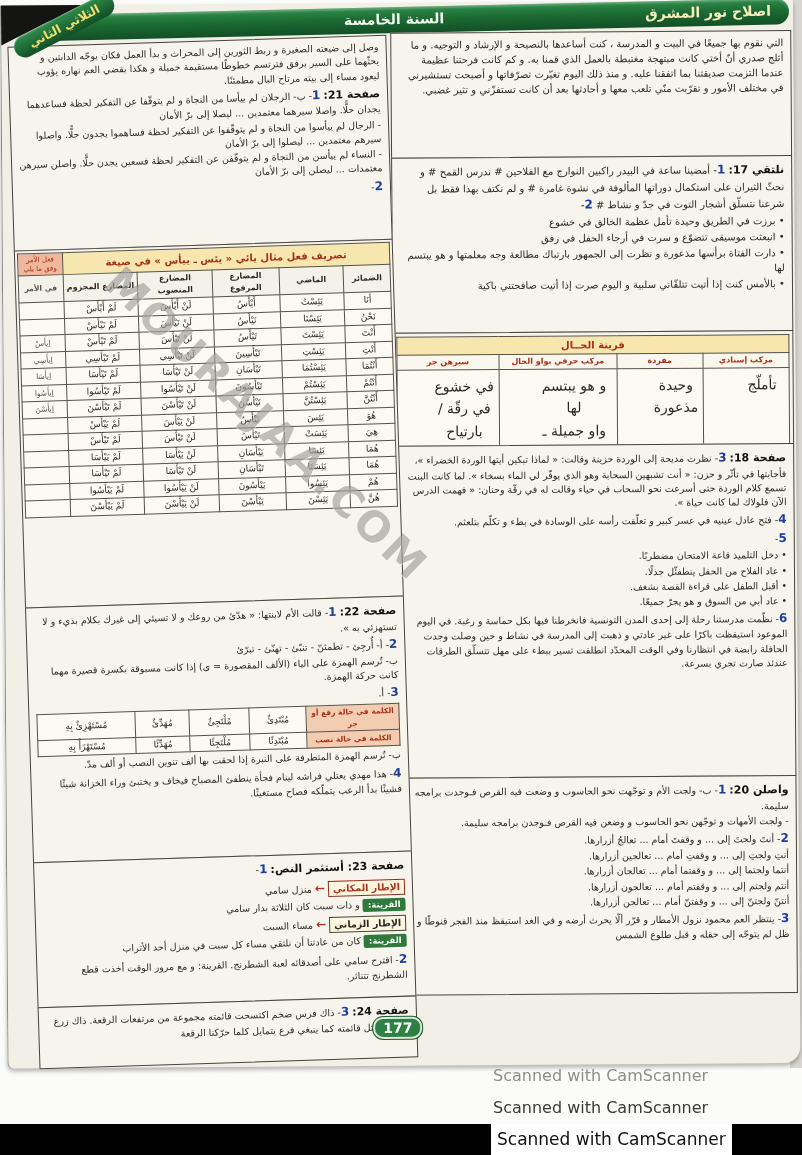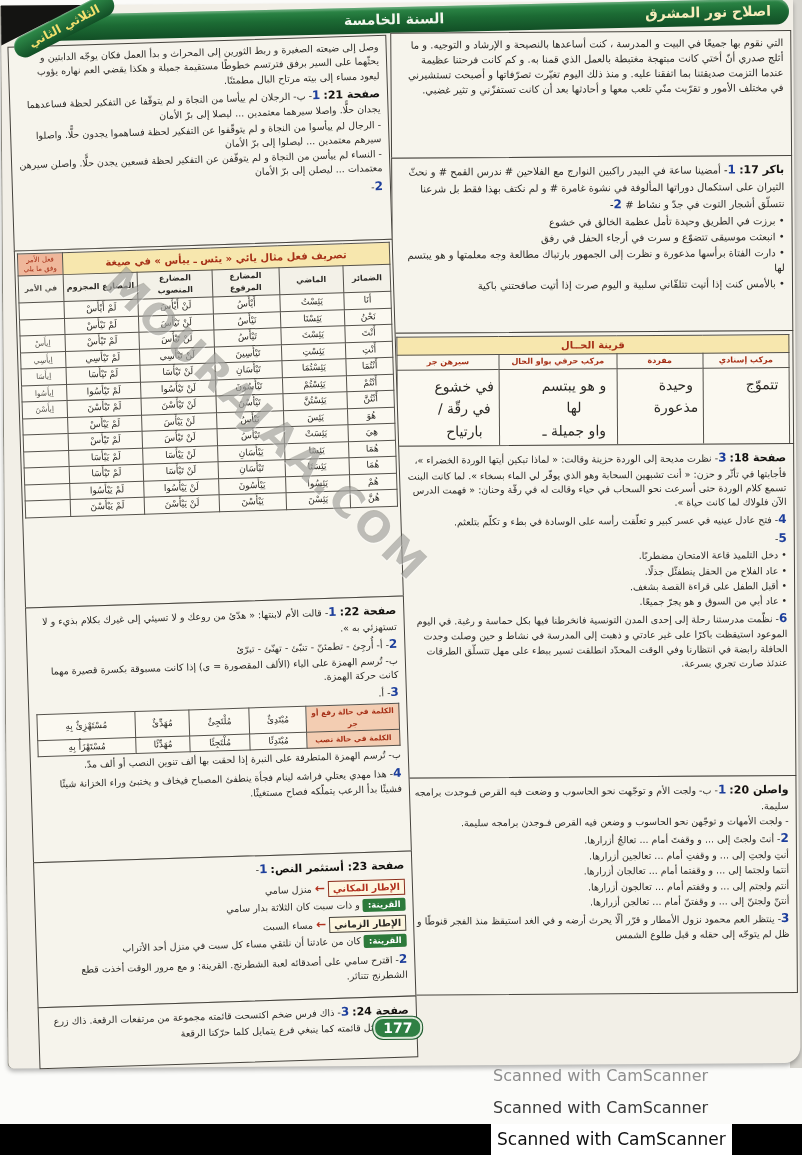--- a/index.html
+++ b/index.html
@@ -57,21 +57,21 @@
 
     <div class="divider"></div>
 
     <div class="col-right">
 
       <div class="sec" style="height:126px;">
         <span>التي نقوم بها جميعًا في البيت و المدرسة ، كنت أساعدها بالنصيحة و الإرشاد و التوجيه. و ما أثلج صدري أنّ أختي كانت مبتهجة مغتبطة بالعمل الذي قمنا به. و كم كانت فرحتنا عظيمة عندما التزمت صديقتنا بما اتفقنا عليه. و منذ ذلك اليوم تغيّرت تصرّفاتها و أصبحت تستشيرني في مختلف الأمور و تقرّبت منّي تلعب معها و أحادثها بعد أن كانت تستفزّني و تثير غضبي.</span>
       </div>
 
       <div class="sec" style="height:176px;">
-        <span class="ttl">باكر 17:</span>
+        <span class="ttl">نلتقي 17:</span>
         <span class="num">1</span>-
         <span>أمضينا ساعة في البيدر راكبين النوارج مع الفلاحين # ندرس القمح # و نحثّ الثيران على استكمال دوراتها المألوفة في نشوة غامرة # و لم نكتف بهذا فقط بل شرعنا نتسلّق أشجار التوت في جدّ و نشاط #</span>
         <span class="num">2</span>-
         <div class="ln"><span class="bullet">•</span> <span>برزت في الطريق وحيدة تأمل عظمة الخالق في خشوع</span></div>
         <div class="ln"><span class="bullet">•</span> <span>انبعثت موسيقى تتضوّع و سرت في أرجاء الحفل في رفق</span></div>
         <div class="ln"><span class="bullet">•</span> <span>دارت الفتاة برأسها مذعورة و نظرت إلى الجمهور بارتباك مطالعة وجه معلمتها و هو يبتسم لها</span></div>
         <div class="ln"><span class="bullet">•</span> <span>بالأمس كنت إذا أتيت تتلقّاني سلبية و اليوم صرت إذا أتيت صافحتني باكية</span></div>
       </div>
 
       <div class="sec" style="height:114px;padding:3px;">
@@ -80,21 +80,21 @@
               <tr>
             <td class="hal-title" colspan="4">قرينة الحــال</td>
           </tr>
           <tr>
             <td class="hal-head" style="width:22%;">مركب إسنادي</td>
             <td class="hal-head" style="width:22%;text-align:center;">مفردة</td>
             <td class="hal-head" style="width:30%;">مركب حرفي بواو الحال</td>
             <td class="hal-head" style="width:26%;">سيرهن جر</td>
           </tr>
           <tr>
-            <td class="pre">تتموّج</td>
+            <td class="pre">تأملّج</td>
             <td class="pre">وحيدة
 مذعورة</td>
             <td class="pre">و هو يبتسم لها
 واو جميلة ـ مركب إسنادي اسمي</td>
             <td class="pre">في خشوع
 في رقّة / بارتياح</td>
           </tr>
         </tbody>
           </table>
       </div>

